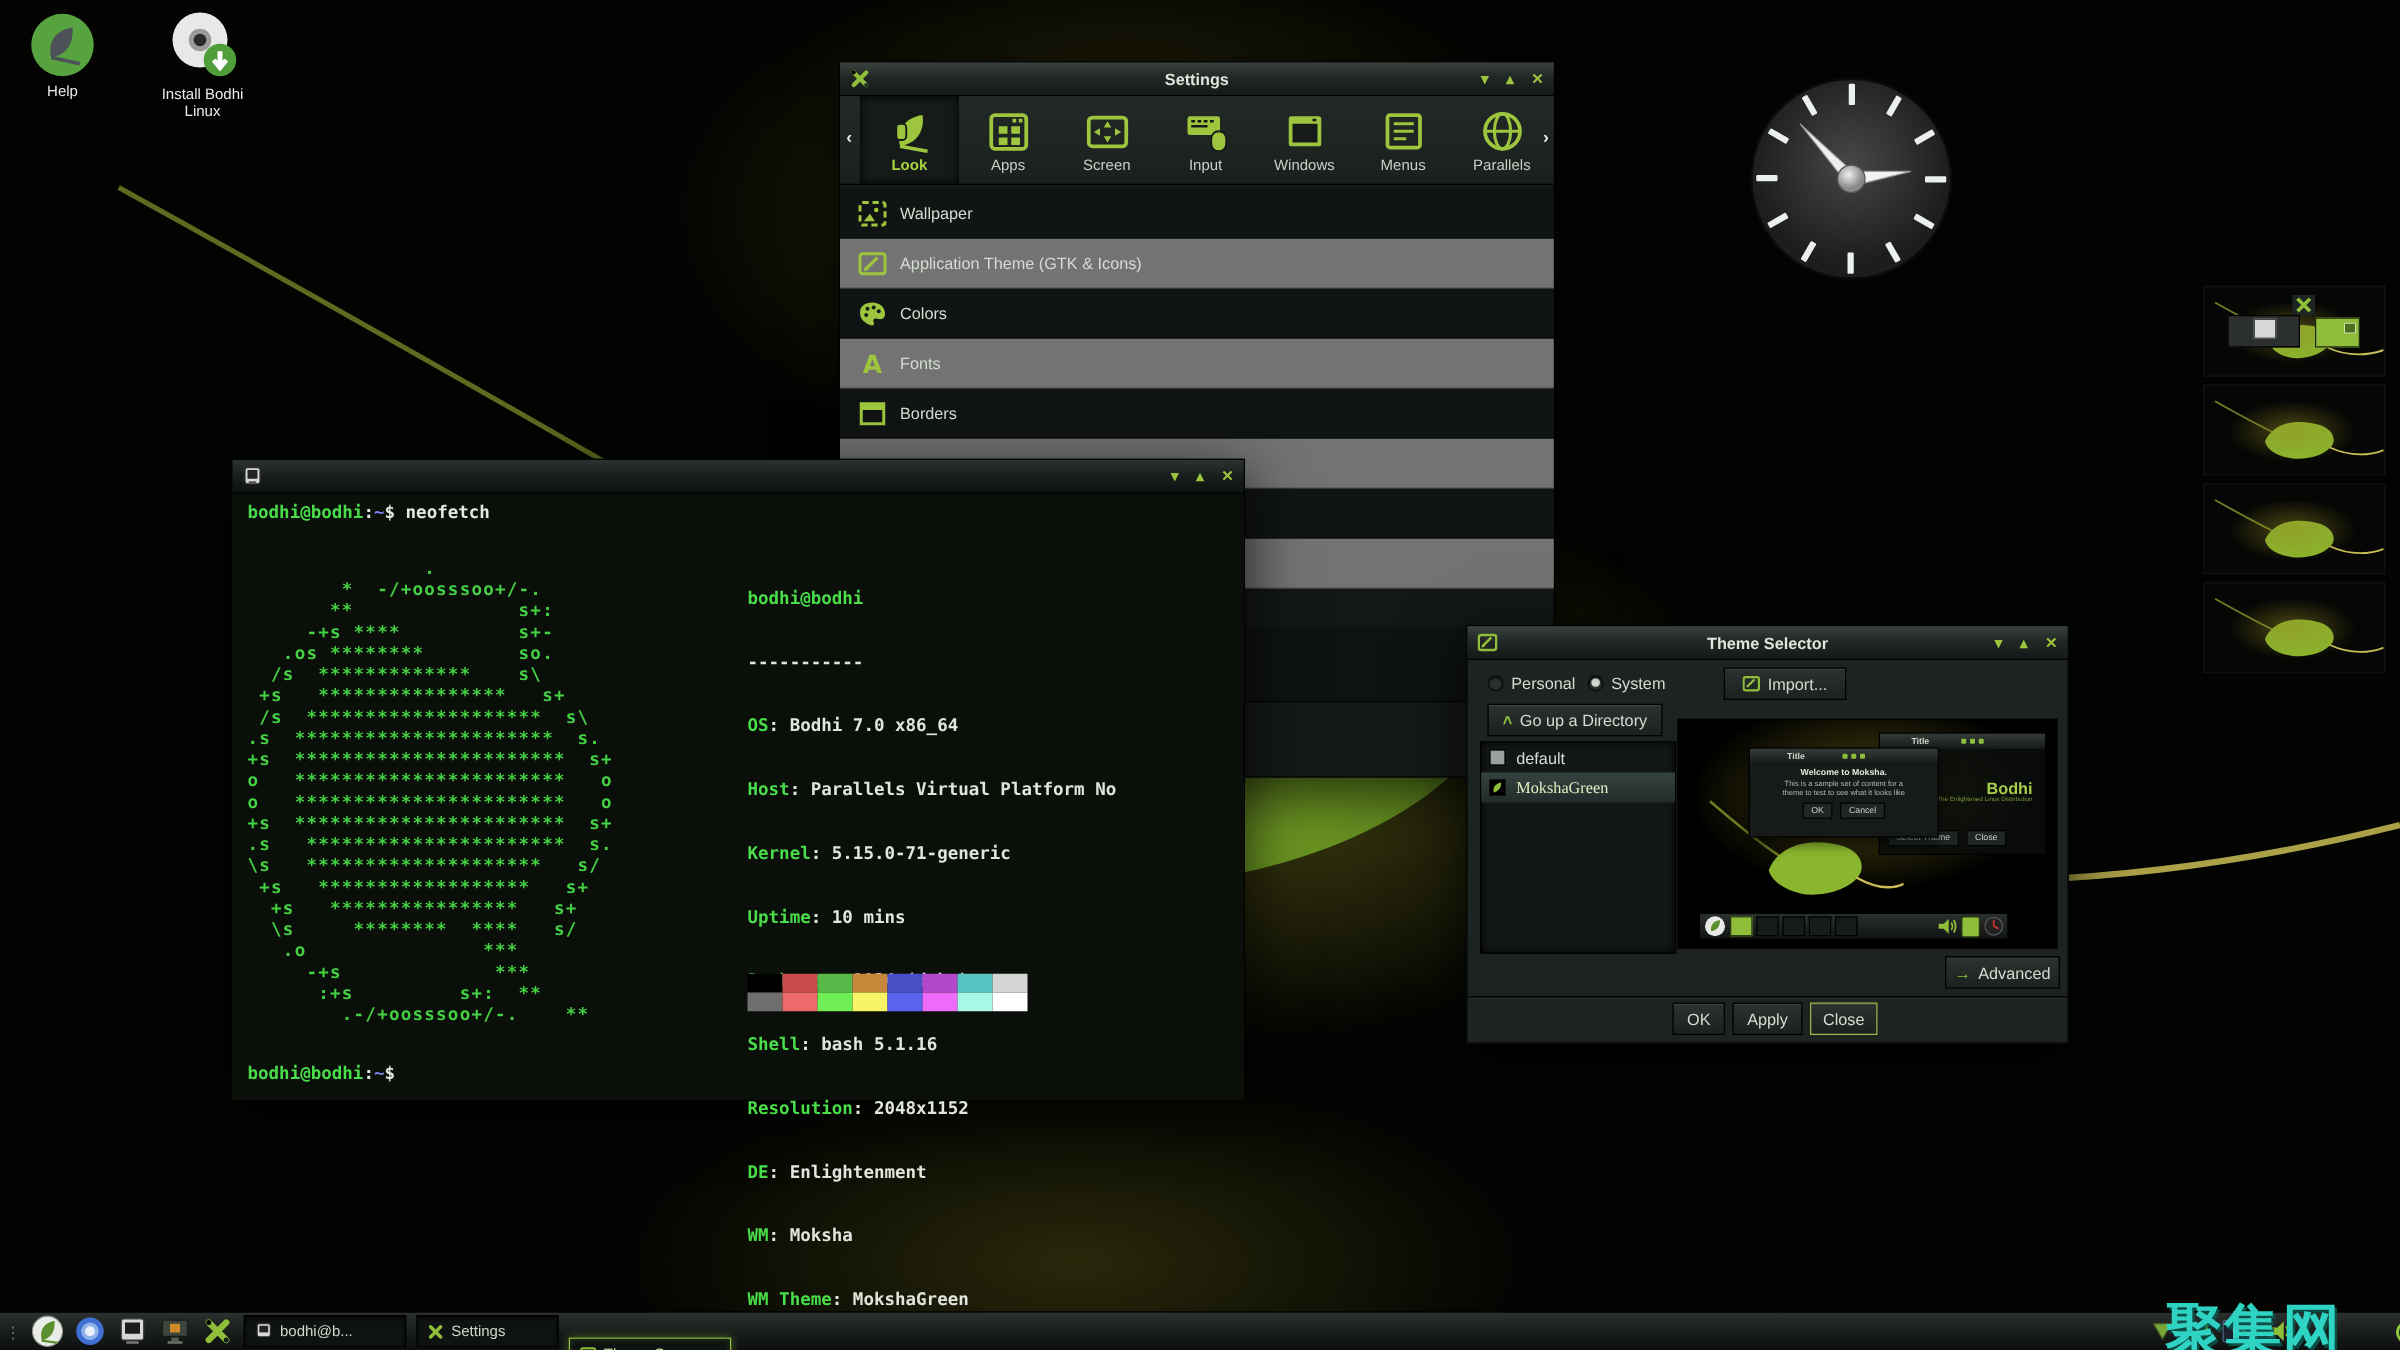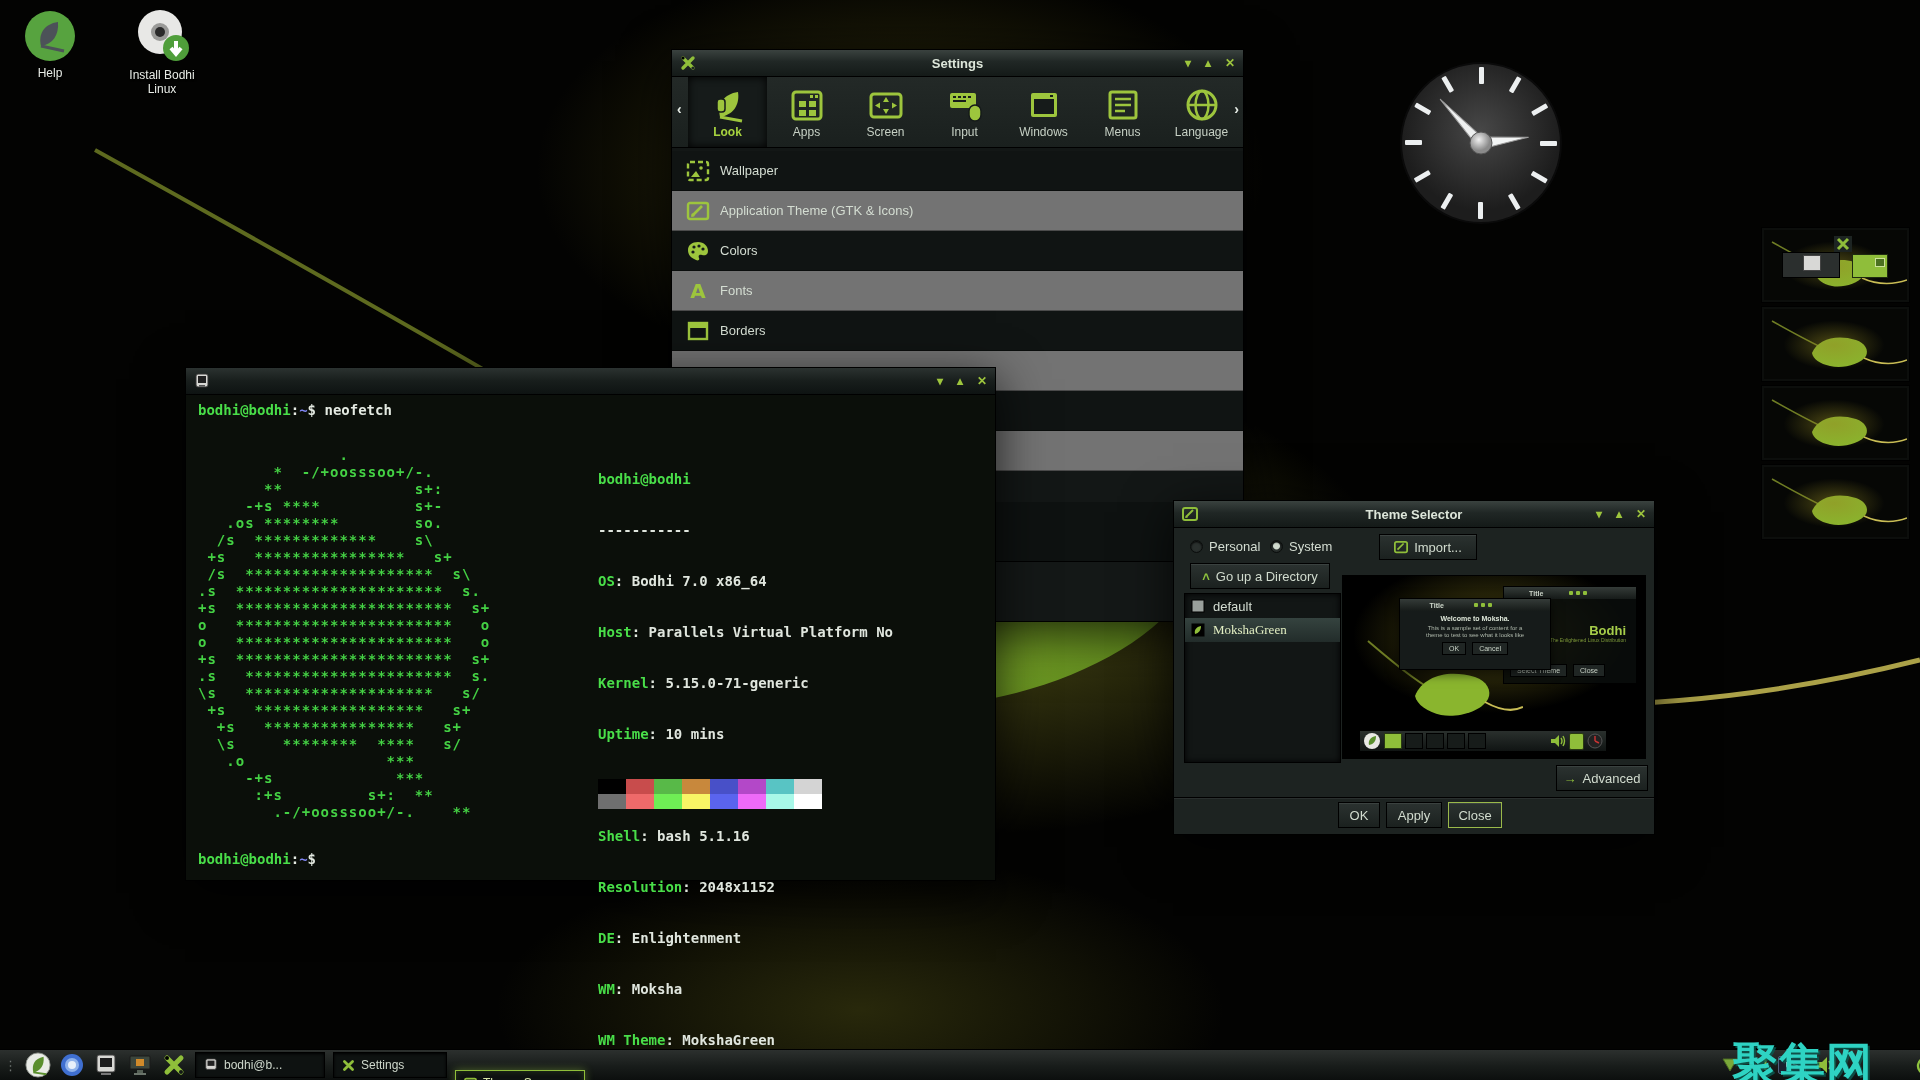--- a/index.html
+++ b/index.html
@@ -349,21 +349,21 @@
               </g>
             </svg>
           <span>Menus</span>
         </div>
         <div class="tab">
           <svg class="ticn" viewBox="0 0 40 40">
               <circle cx="20" cy="20" r="14" fill="none" stroke="#9dc53d" stroke-width="3"></circle>
               <ellipse cx="20" cy="20" rx="6.5" ry="14" fill="none" stroke="#9dc53d" stroke-width="2.5"></ellipse>
               <line x1="6" y1="20" x2="34" y2="20" stroke="#9dc53d" stroke-width="2.5"></line>
             </svg>
-          <span>Language</span>
+          <span>Parallels</span>
         </div>
       </div>
     </div>
     <div class="rows">
       <div class="srow a">
         <svg class="icn" viewBox="0 0 24 24">
             <rect x="2" y="3" width="20" height="18" rx="2" fill="none" stroke="#9dc53d" stroke-width="2.4" stroke-dasharray="5 3"></rect>
             <circle cx="15" cy="9" r="1.8" fill="#9dc53d"></circle>
             <path d="M5,18 L10,12 L14,18 Z" fill="#9dc53d"></path>
           </svg>

